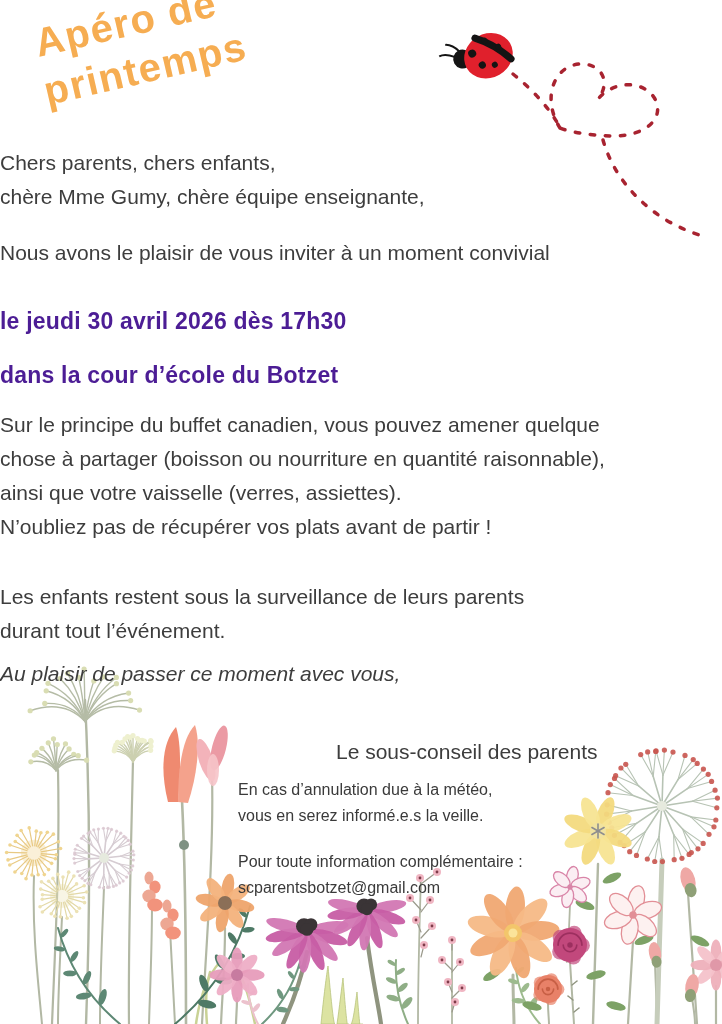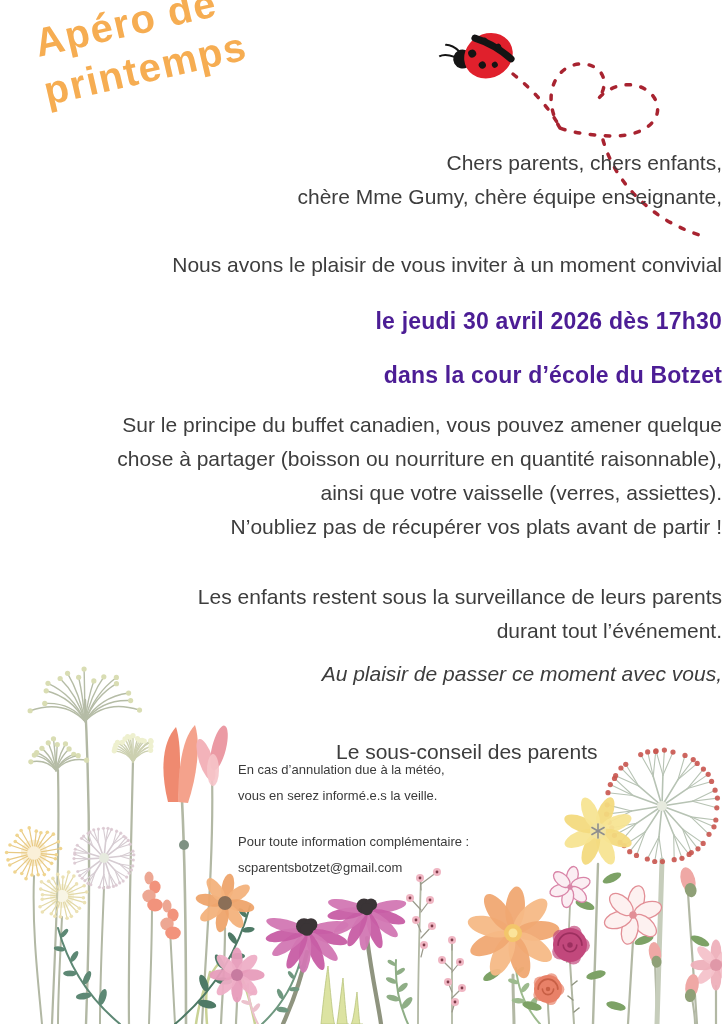--- a/index.html
+++ b/index.html
@@ -2,24 +2,24 @@
 <html><head>
 <meta charset="utf-8">
 <style>
   html,body{margin:0;padding:0;background:#ffffff;}
   .sheet{
     position:relative;width:722px;height:1024px;background:#ffffff;
     overflow:hidden;font-family:"Liberation Sans",sans-serif;color:#3d3d3d;
   }
   .abs{position:absolute;}
   .layer{position:absolute;left:0;top:0;pointer-events:none;}
-  .center{left:0;width:722px;text-align:right;}
+  .center{left:0;width:722px;text-align:left;}
   .body-text{font-size:21px;line-height:34px;color:#3d3d3d;}
   .bold-line{font-size:23px;font-weight:700;color:#4c1d95;letter-spacing:.2px;}
-  .notes{font-size:13px;line-height:25.5px;color:#3a3a3a;text-align:left;}
+  .notes{font-size:16px;line-height:25.5px;color:#3a3a3a;text-align:left;margin-top:20px;}
   .title{
     left:30px;top:20px;width:260px;
     transform:rotate(-13deg);transform-origin:left top;
     font-size:40px;line-height:49px;font-weight:700;letter-spacing:1.5px;
     color:#f6ad52;
   }
   .title .l2{display:block;margin-left:-2px;}
   .signature{left:336px;top:703px;margin-top:32px;}
   .farewell{top:657px;font-style:italic;}
 </style>
@@ -757,21 +757,21 @@
   <div class="abs title" style="color: rgb(246, 173, 82);">
     <span>Apéro de</span>
     <span class="l2">printemps</span>
   </div>
 
   <div class="abs center body-text" style="top:146px">
     <div>Chers parents, chers enfants,</div>
     <div>chère Mme Gumy, chère équipe enseignante,</div>
   </div>
 
-  <div class="abs center body-text" style="top:248px">Nous avons le plaisir de vous inviter à un moment convivial</div>
+  <div class="abs center body-text" style="top:236px">Nous avons le plaisir de vous inviter à un moment convivial</div>
 
   <div class="abs center bold-line" style="top:308px">le jeudi 30 avril 2026 dès 17h30</div>
   <div class="abs center bold-line" style="top:362px">dans la cour d’école du Botzet</div>
 
   <div class="abs center body-text" style="top:408px">
     <div>Sur le principe du buffet canadien, vous pouvez amener quelque</div>
     <div>chose à partager (boisson ou nourriture en quantité raisonnable),</div>
     <div>ainsi que votre vaisselle (verres, assiettes).</div>
     <div>N’oubliez pas de récupérer vos plats avant de partir !</div>
   </div>

